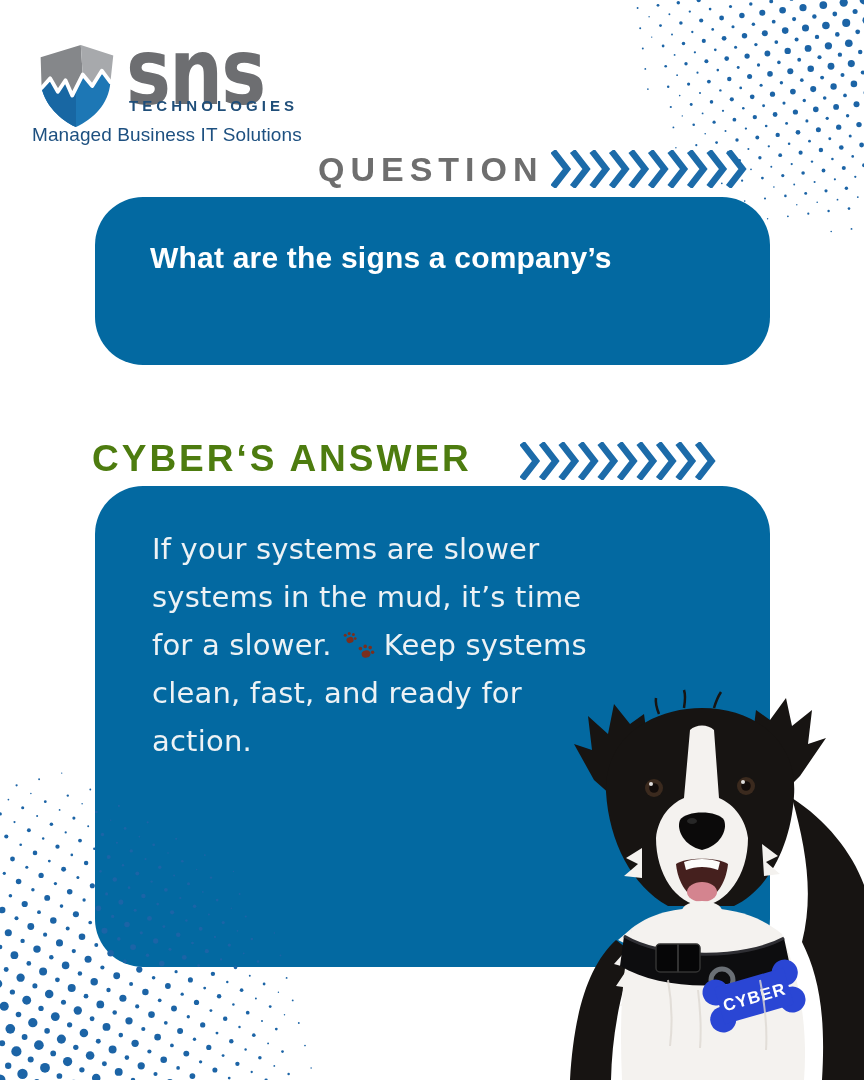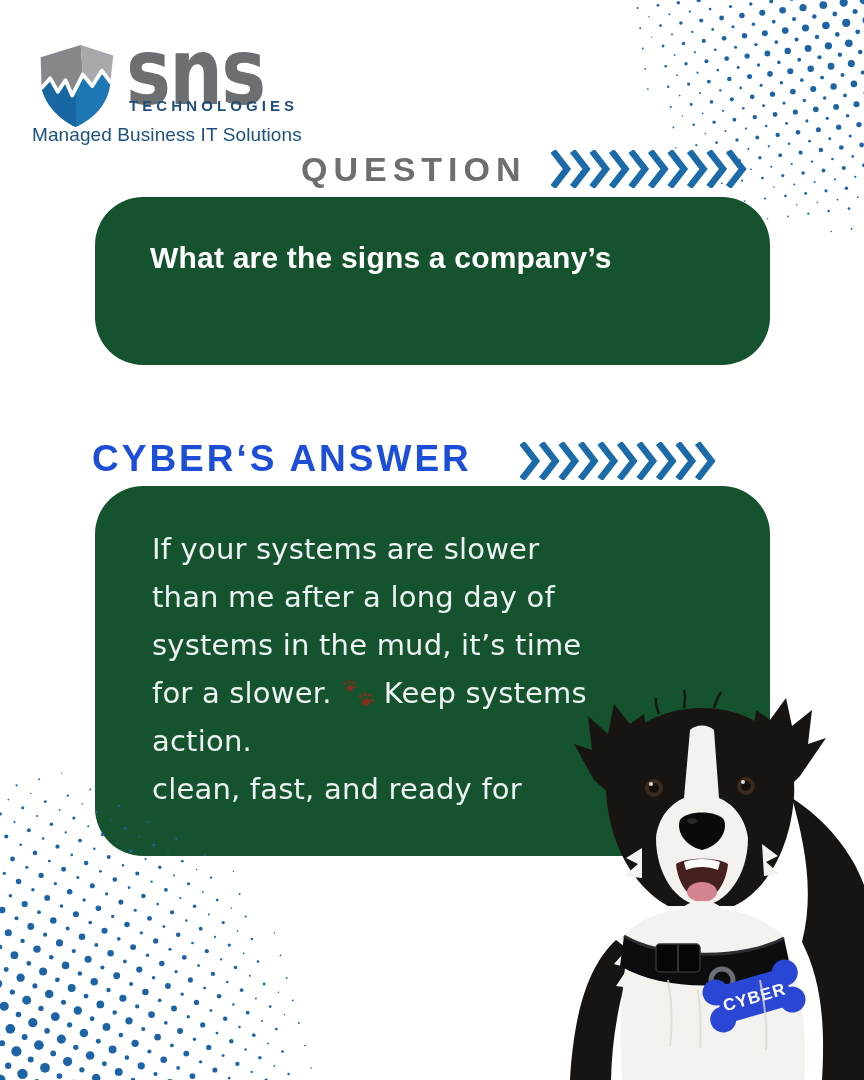--- a/index.html
+++ b/index.html
@@ -27,34 +27,34 @@
     position:absolute; left:129px; top:97px; font-size:15px; font-weight:bold;
     color:#1f4e79; letter-spacing:4.1px; white-space:nowrap;
   }
   .tagline {
     position:absolute; left:32px; top:124px; font-size:19px; color:#1d5080;
     white-space:nowrap; letter-spacing:0.1px;
   }
 
   
   .q-heading {
-    position:absolute; left:301px; top:150px; z-index:4;
+    position:absolute; left:318px; top:150px; z-index:4;
     font-size:34px; font-weight:bold; color:#6e6e6e; letter-spacing:6px; white-space:nowrap;
   }
   .q-chevrons { position:absolute; left:551px; top:150px; height:38px; z-index:4; }
   .a-heading {
     position:absolute; left:92px; top:438px; z-index:4;
-    font-size:37px; font-weight:bold; color:#1d4ed8; letter-spacing:3px; white-space:nowrap;
+    font-size:37px; font-weight:bold; color:#4d7c0f; letter-spacing:3px; white-space:nowrap;
   }
   .a-chevrons { position:absolute; left:520px; top:442px; height:38px; z-index:4; }
 
   
-  .panel { position:absolute; left:95px; width:675px; background:#14532d; border-radius:48px; z-index:3; }
+  .panel { position:absolute; left:95px; width:675px; background:#0369a1; border-radius:48px; z-index:3; }
   .panel.question { top:197px; height:168px; }
-  .panel.answer   { top:486px; height:370px; }
+  .panel.answer   { top:486px; height:481px; }
   .q-text {
     padding:40px 40px 0 55px; color:#ffffff; font-weight:bold;
     font-size:30px; line-height:42px; letter-spacing:0.2px;
   }
   .a-text {
     padding:39px 20px 0 57px; color:#edf2f5;
     font-family:"DejaVu Sans", sans-serif;
     font-size:29px; line-height:48px; letter-spacing:0.2px;
   }
   .a-line { white-space:nowrap; }
@@ -326,40 +326,39 @@
       <path d="M99.5,1 L113.5,19 L99.5,37" fill="none" stroke="#1C6BA9" stroke-width="6.5"></path>
       <path d="M119,1 L133,19 L119,37" fill="none" stroke="#1C6BA9" stroke-width="6.5"></path>
       <path d="M138.5,1 L152.5,19 L138.5,37" fill="none" stroke="#1C6BA9" stroke-width="6.5"></path>
       <path d="M158,1 L172,19 L158,37" fill="none" stroke="#1C6BA9" stroke-width="6.5"></path>
       <path d="M177.5,1 L191.5,19 L177.5,37" fill="none" stroke="#1C6BA9" stroke-width="6.5"></path>
     </svg>
 
   <div class="panel answer">
     <div class="a-text">
       <div class="a-line">If your systems are slower</div>
-      <div class="a-line">than me after a long day of</div>
       <div class="a-line">systems in the mud, it’s time</div>
       <div class="a-line">
         <span>for a slower.</span><svg class="paw-icon" viewBox="0 0 34 32">
           <g fill="#7b2f1d">
             <ellipse cx="8" cy="10" rx="3.6" ry="3" transform="rotate(-18 8 10)"></ellipse>
             <circle cx="3.2" cy="5.2" r="1.5"></circle>
               <circle cx="7.2" cy="3.4" r="1.5"></circle>
               <circle cx="11.4" cy="4.6" r="1.5"></circle>
               <circle cx="13.2" cy="8.6" r="1.4"></circle>
             <ellipse cx="24" cy="24" rx="4.4" ry="3.7" transform="rotate(-14 24 24)"></ellipse>
             <circle cx="18.4" cy="18.6" r="1.8"></circle>
               <circle cx="23.2" cy="16.4" r="1.8"></circle>
               <circle cx="28.2" cy="17.6" r="1.8"></circle>
               <circle cx="30.6" cy="22.2" r="1.7"></circle>
           </g>
         </svg><span>Keep systems</span>
       </div>
+      <div class="a-line">clean, fast, and ready for</div>
       <div class="a-line">action.</div>
-      <div class="a-line">clean, fast, and ready for</div>
     </div>
   </div>
 
   <svg class="halftone front" id="dots-bottom-left" viewBox="0 0 864 1080">
       <circle cx="-5.9" cy="791.4" r="1.25" fill="#1c64a6"></circle>
       <circle cx="16.6" cy="785.3" r="1.11" fill="#1c64a6"></circle>
       <circle cx="8.4" cy="799.6" r="0.85" fill="#1c64a6"></circle>
       <circle cx="0.2" cy="813.9" r="1.68" fill="#1c64a6"></circle>
       <circle cx="-8.0" cy="828.3" r="1.16" fill="#1c64a6"></circle>
       <circle cx="39.1" cy="779.2" r="0.94" fill="#1c64a6"></circle>

